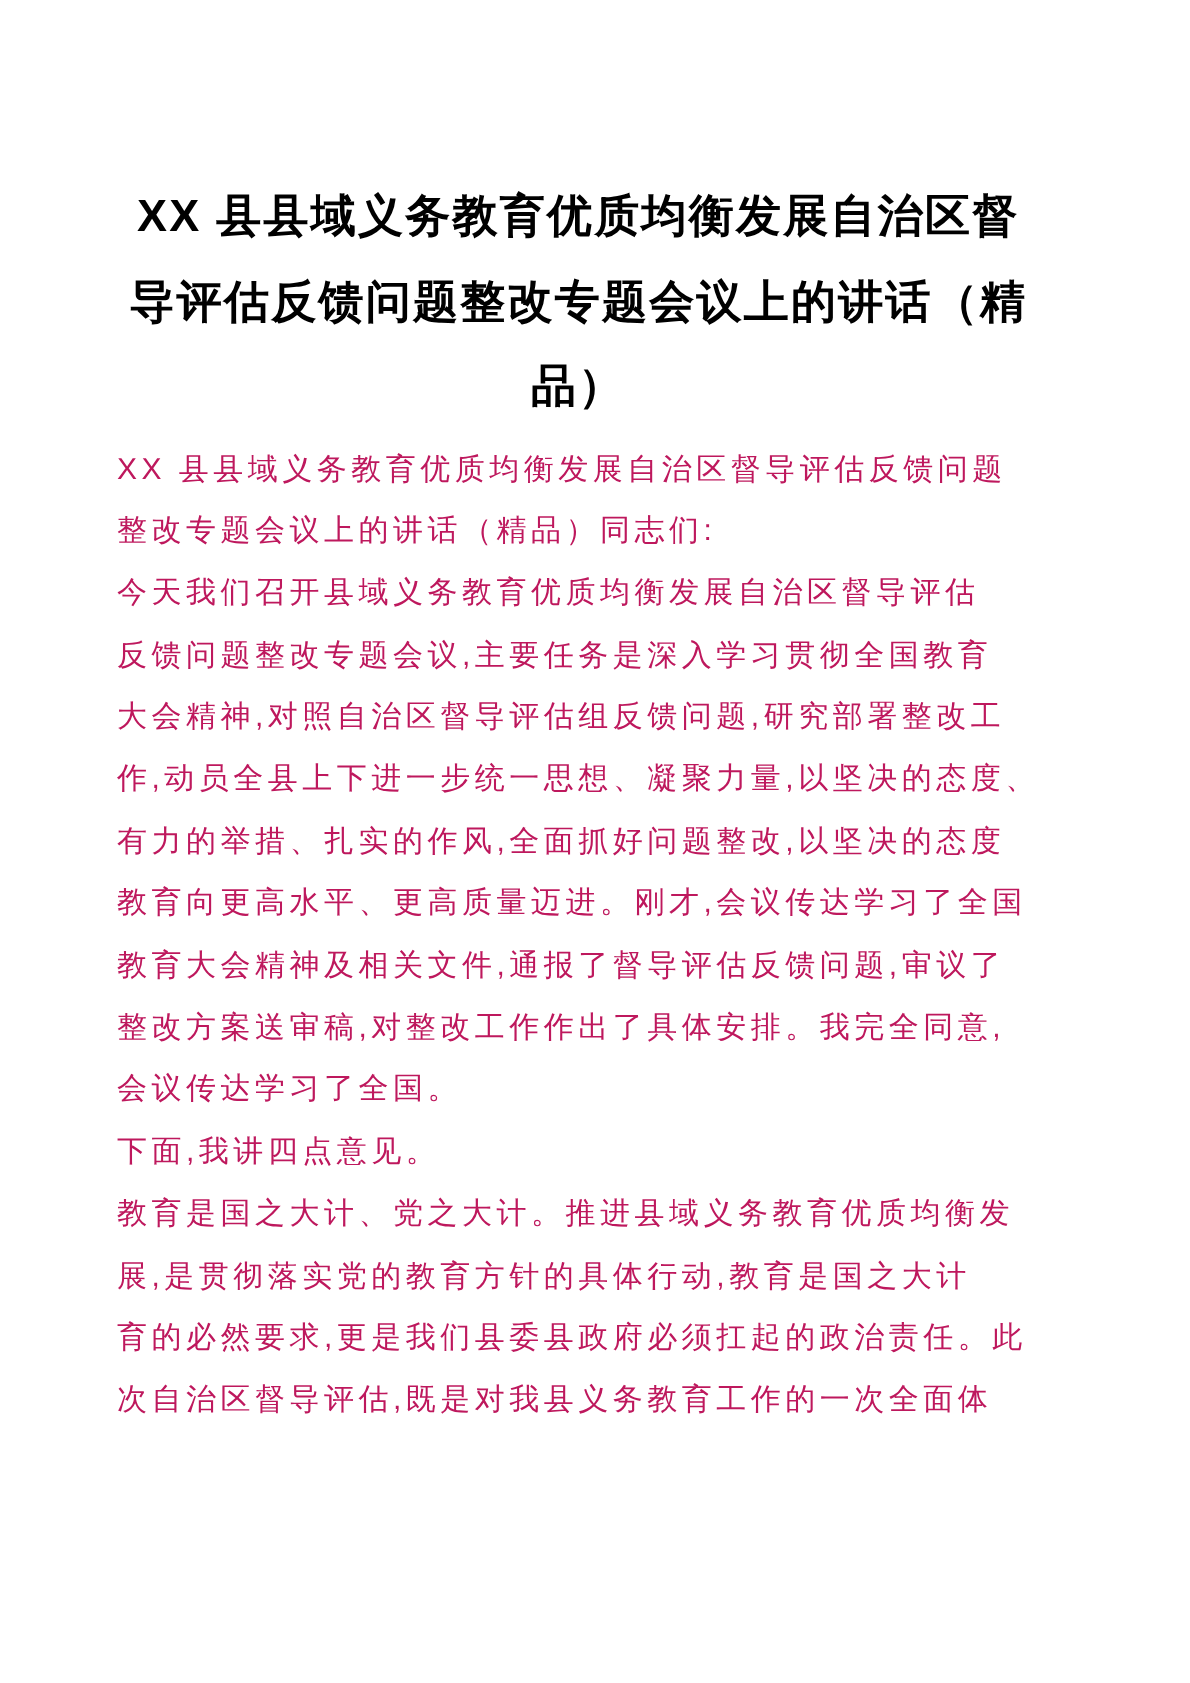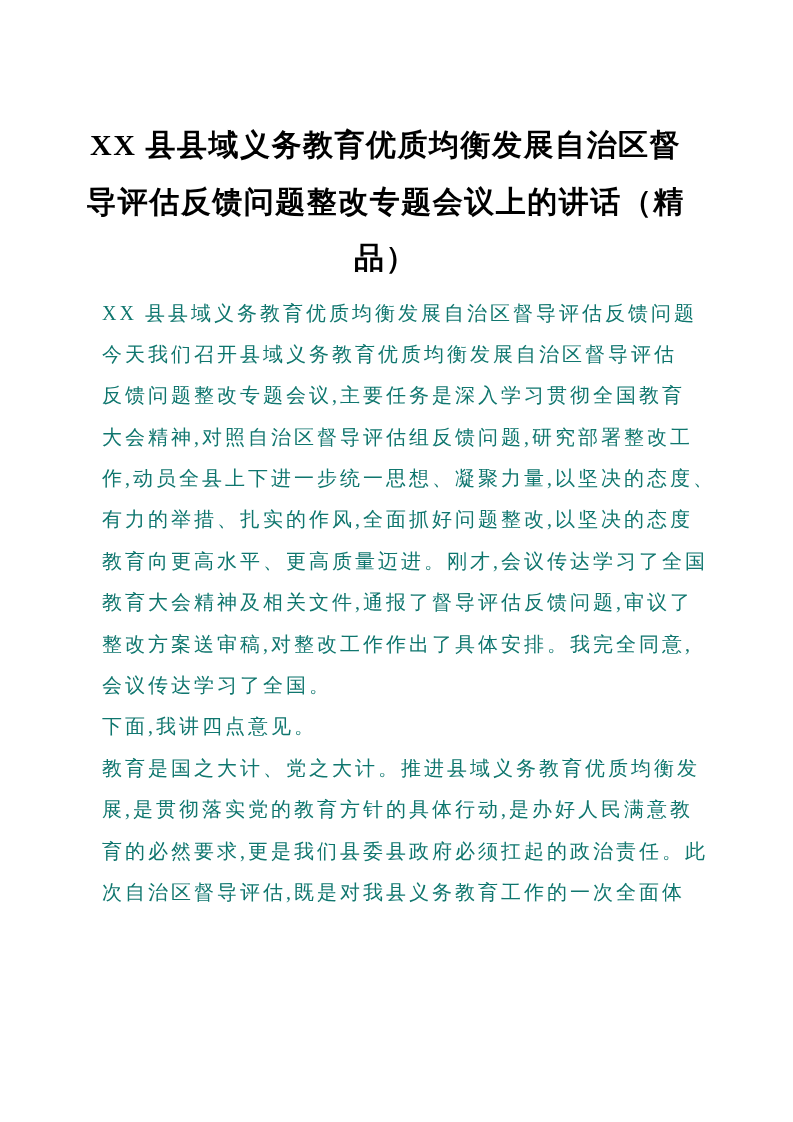--- a/index.html
+++ b/index.html
@@ -4,73 +4,74 @@
 <style>
   html, body { margin: 0; padding: 0; background: #ffffff; }
   .page {
     position: relative;
     width: 771px;
     height: 1122px;
     background: #ffffff;
     color: #000000;
     overflow: hidden;
     box-sizing: border-box;
-    font-family: Liberation Serif, serif;
+    font-family: Liberation Sans, sans-serif;
   }
   .doc-title {
     padding-top: 117px;
     text-align: center;
     font-weight: 700;
     font-size: 30px;
     line-height: 56.5px;
     letter-spacing: 1.5px;
     color: #000000;
   }
   .doc-title .title-line {
     height: 56.5px;
     white-space: nowrap;
   }
   .doc-body {
     margin-top: 6px;
-    padding-left: 102px;
+    padding-left: 78px;
     padding-right: 104px;
     font-size: 20px;
     font-weight: 400;
     line-height: 41.4px;
     letter-spacing: 3px;
-    color: #0f766e;
+    color: #be185d;
   }
   .doc-body .body-line {
     height: 41.4px;
     white-space: nowrap;
     overflow: visible;
   }
 </style>
 </head>
 <body>
 
 <div class="page">
 
   <div class="doc-title">
     <div class="title-line">XX 县县域义务教育优质均衡发展自治区督</div>
     <div class="title-line">导评估反馈问题整改专题会议上的讲话（精</div>
     <div class="title-line">品）</div>
   </div>
 
   <div class="doc-body">
     <div class="body-line">XX 县县域义务教育优质均衡发展自治区督导评估反馈问题</div>
+    <div class="body-line">整改专题会议上的讲话（精品）同志们:</div>
     <div class="body-line">今天我们召开县域义务教育优质均衡发展自治区督导评估</div>
     <div class="body-line">反馈问题整改专题会议,主要任务是深入学习贯彻全国教育</div>
     <div class="body-line">大会精神,对照自治区督导评估组反馈问题,研究部署整改工</div>
     <div class="body-line">作,动员全县上下进一步统一思想、凝聚力量,以坚决的态度、</div>
     <div class="body-line">有力的举措、扎实的作风,全面抓好问题整改,以坚决的态度</div>
     <div class="body-line">教育向更高水平、更高质量迈进。刚才,会议传达学习了全国</div>
     <div class="body-line">教育大会精神及相关文件,通报了督导评估反馈问题,审议了</div>
     <div class="body-line">整改方案送审稿,对整改工作作出了具体安排。我完全同意,</div>
     <div class="body-line">会议传达学习了全国。</div>
     <div class="body-line">下面,我讲四点意见。</div>
     <div class="body-line">教育是国之大计、党之大计。推进县域义务教育优质均衡发</div>
-    <div class="body-line">展,是贯彻落实党的教育方针的具体行动,是办好人民满意教</div>
+    <div class="body-line">展,是贯彻落实党的教育方针的具体行动,教育是国之大计</div>
     <div class="body-line">育的必然要求,更是我们县委县政府必须扛起的政治责任。此</div>
     <div class="body-line">次自治区督导评估,既是对我县义务教育工作的一次全面体</div>
   </div>
 
 </div>
 
 </body></html>

